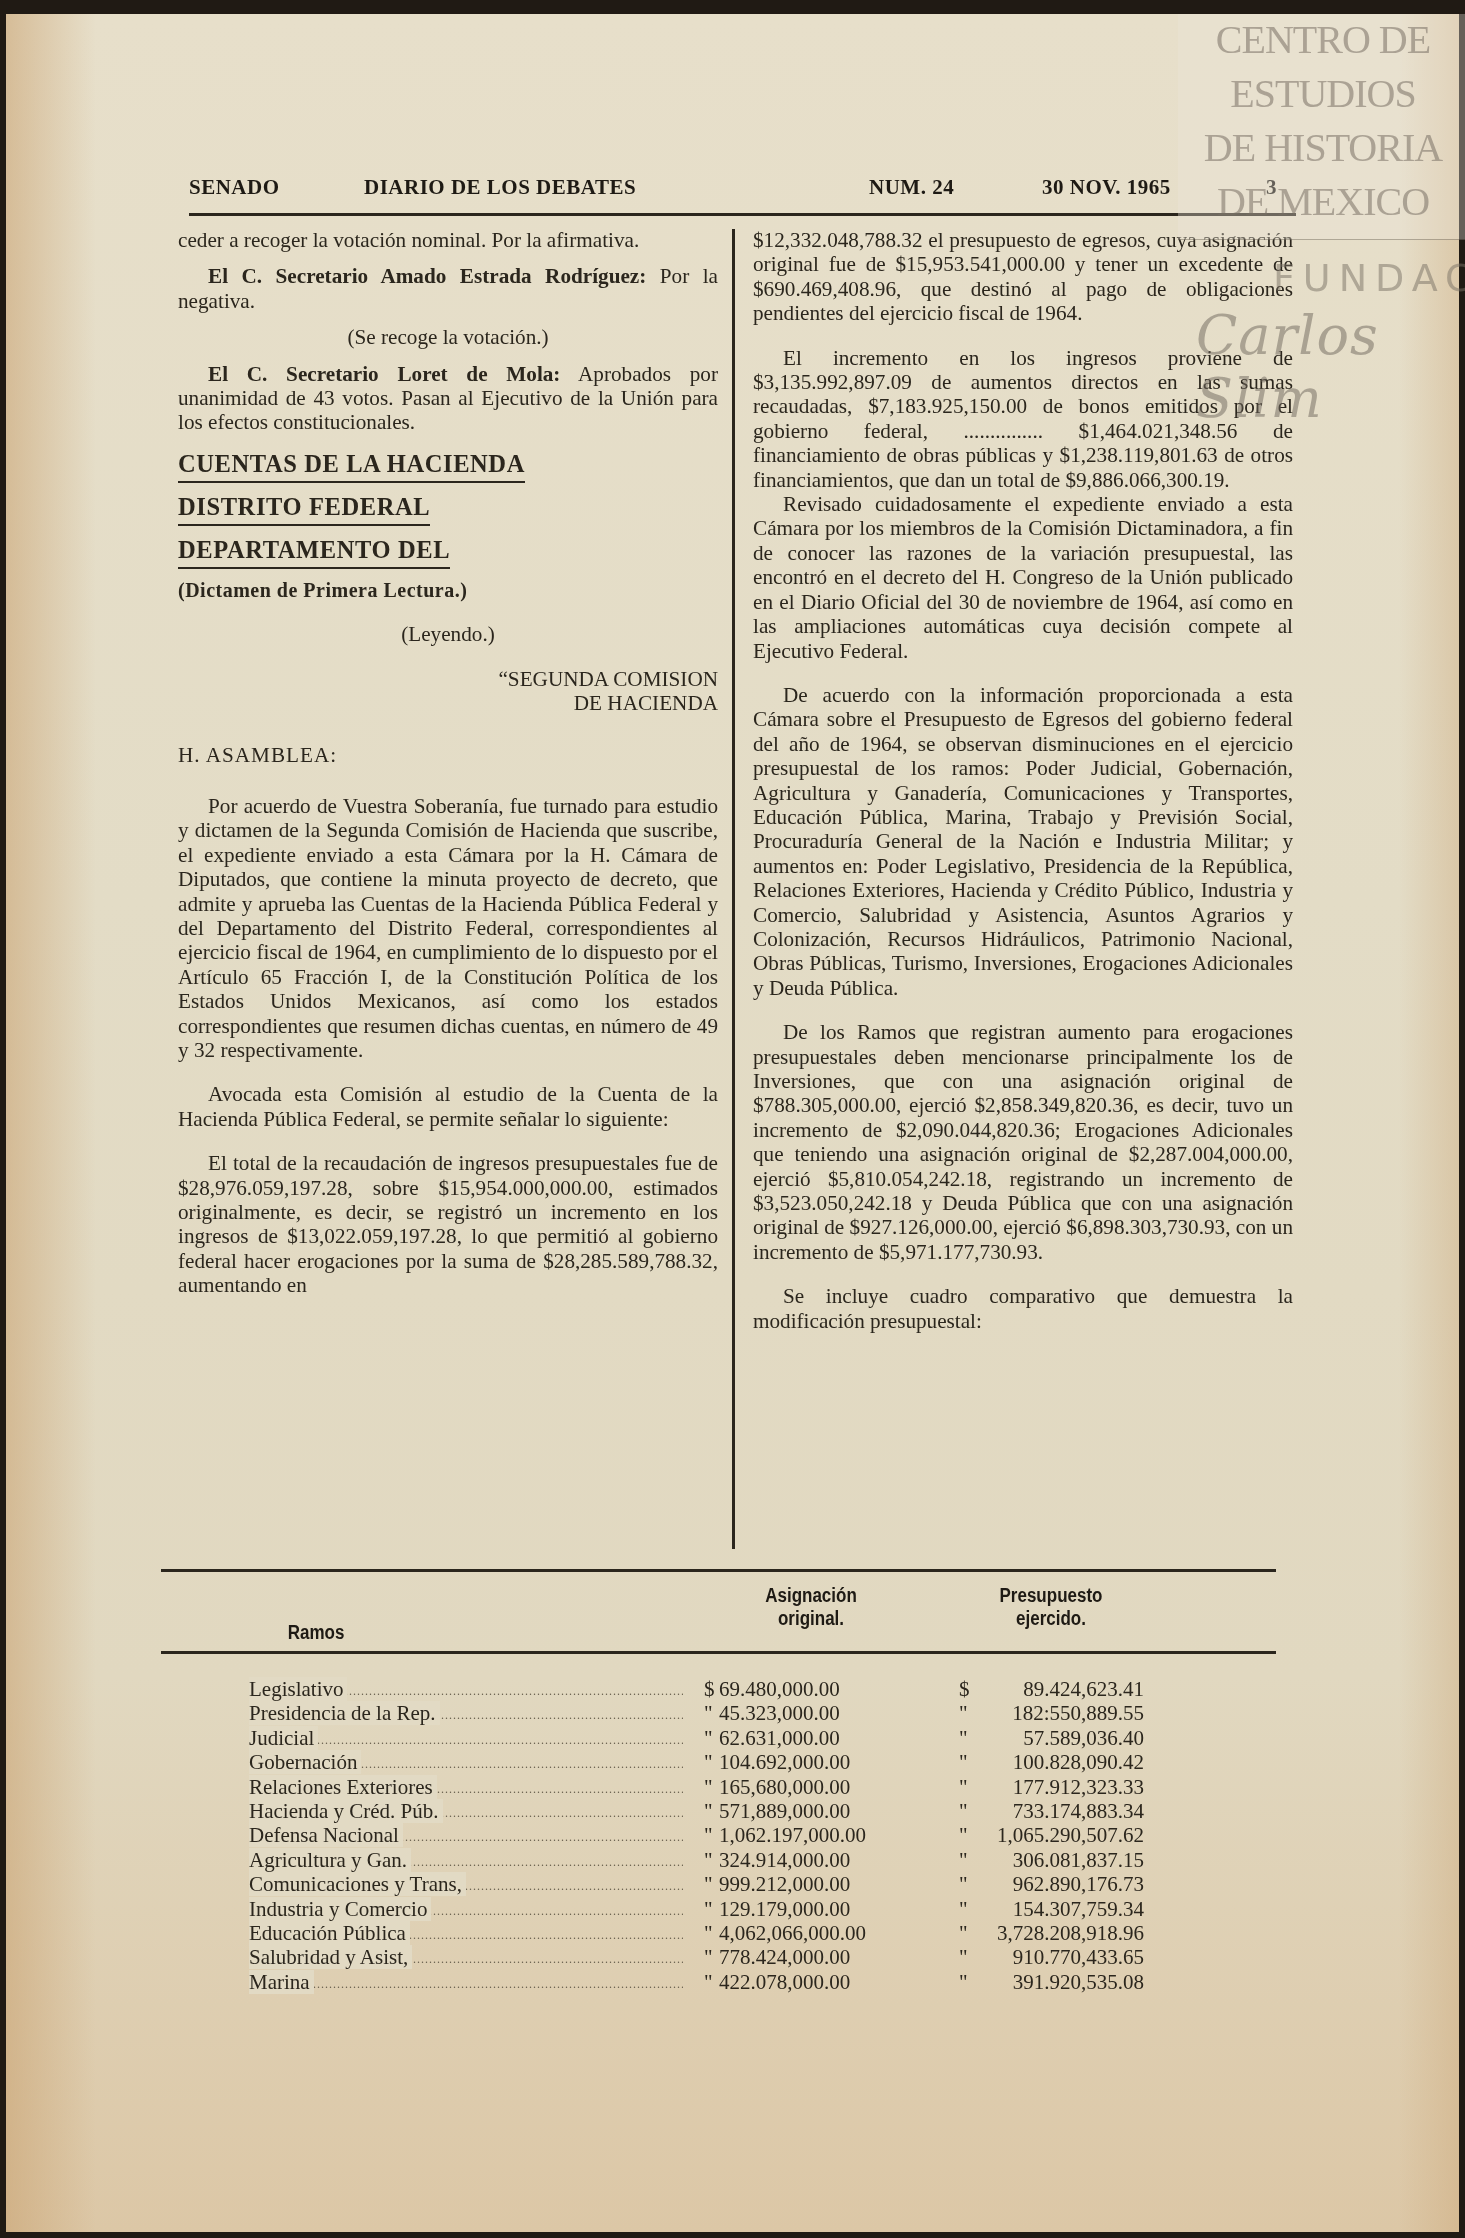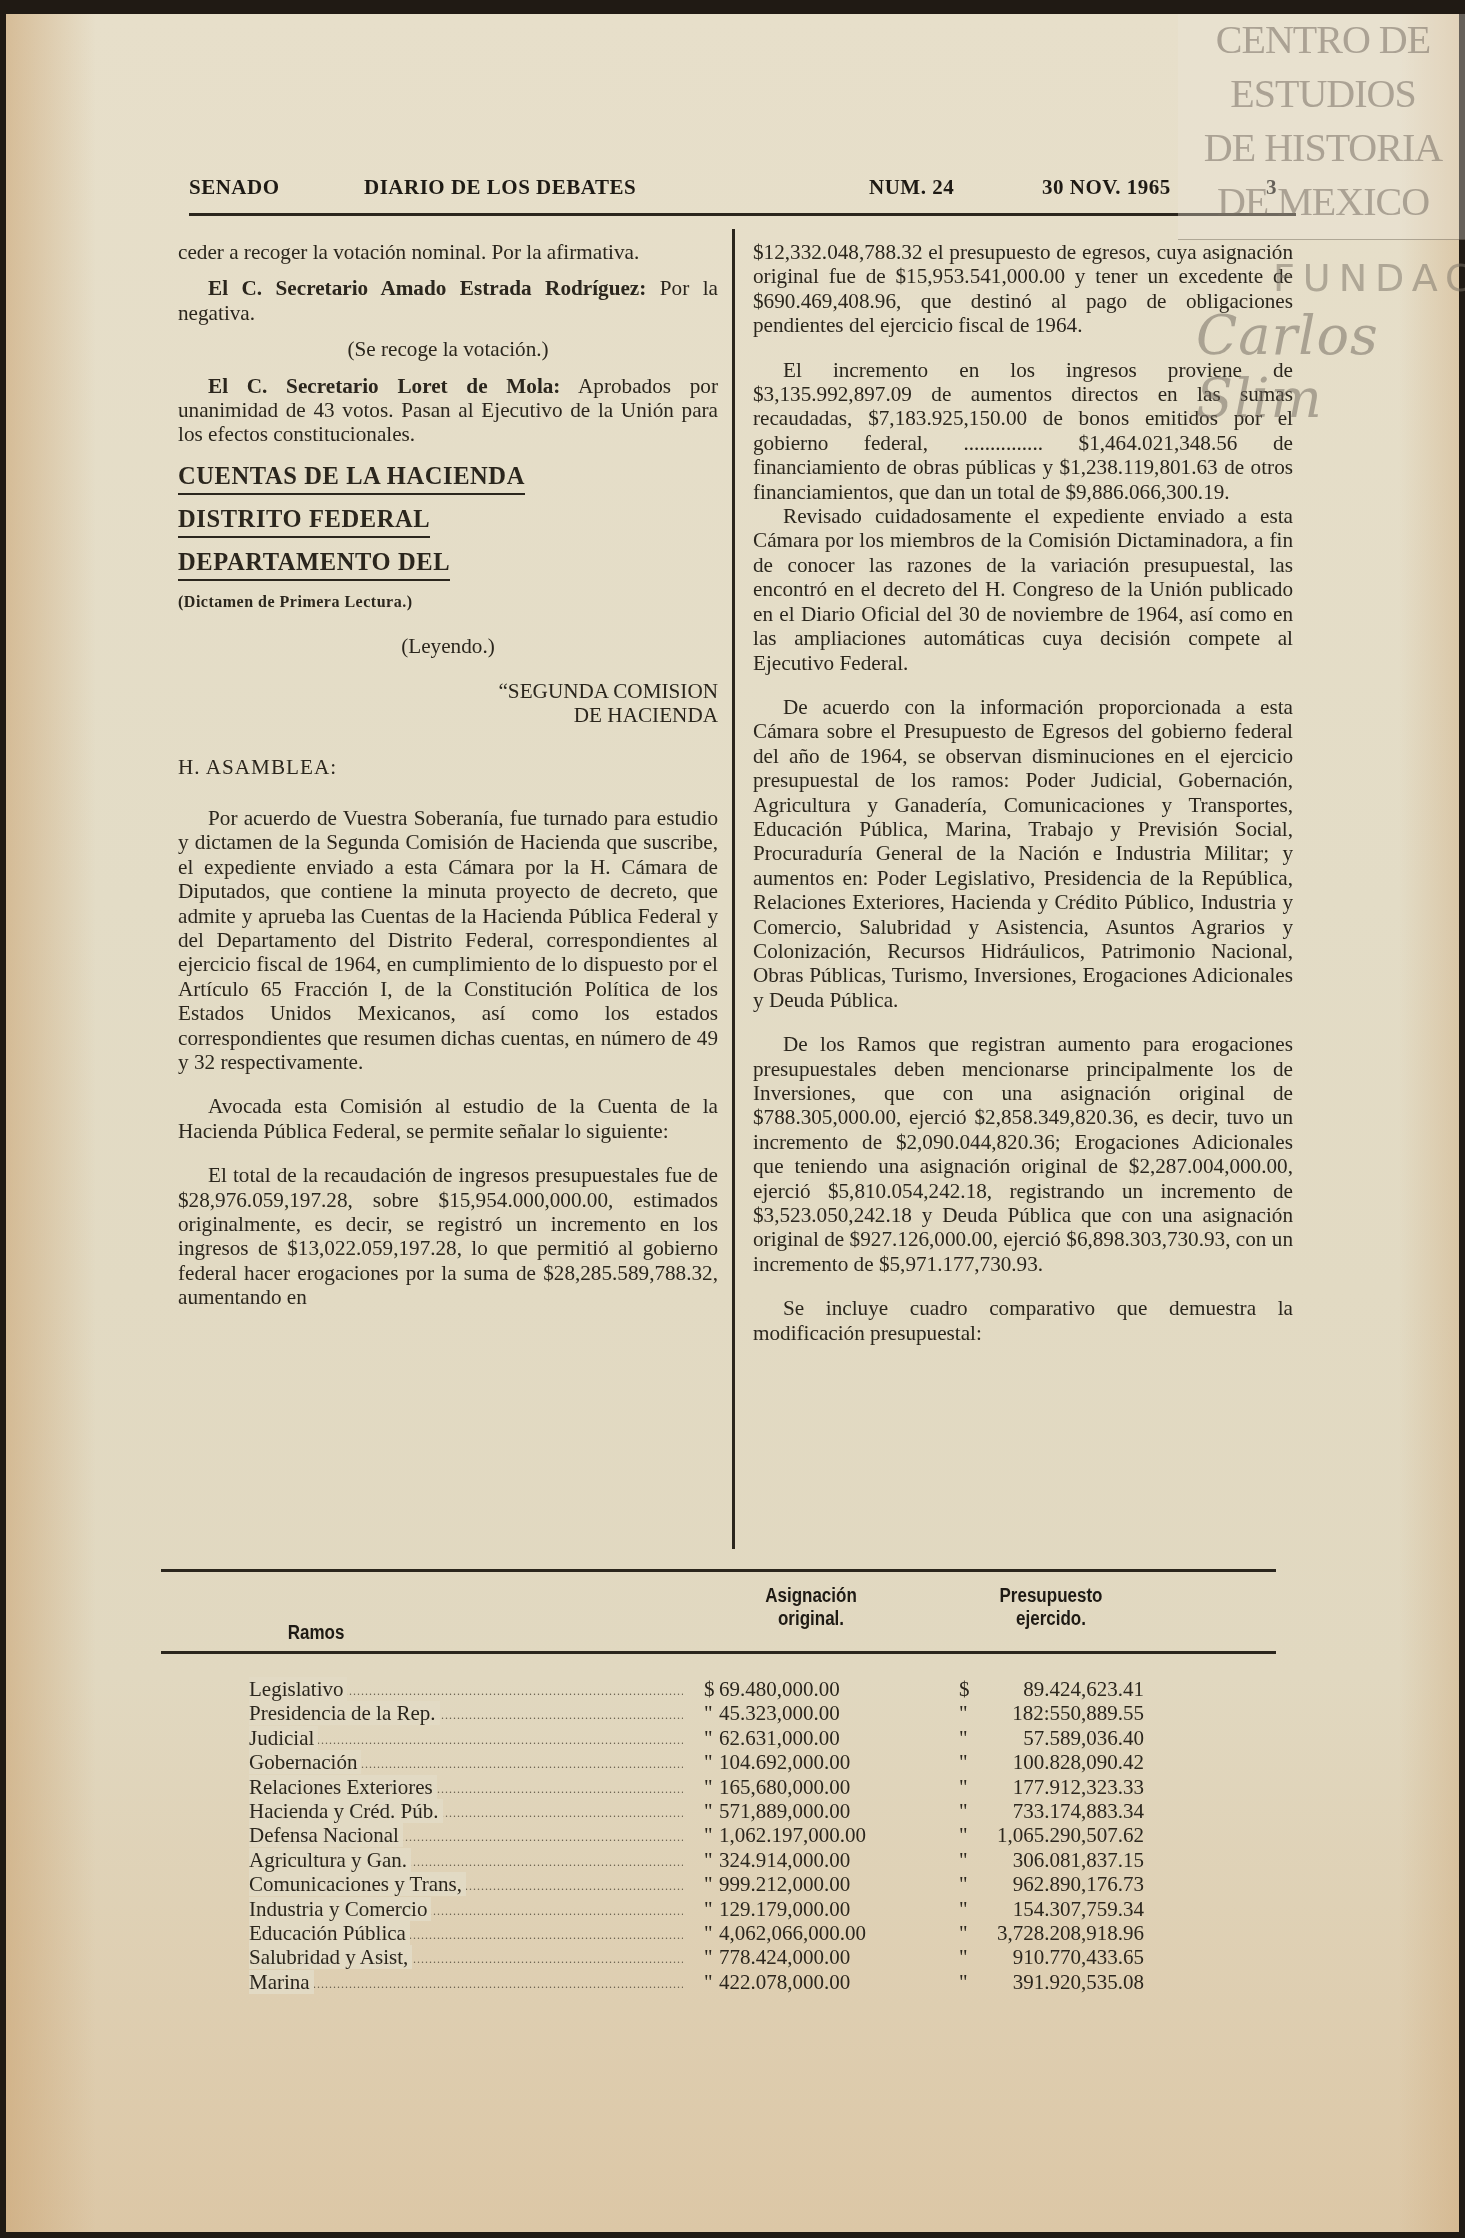--- a/index.html
+++ b/index.html
@@ -34,38 +34,38 @@
   .wm-rule { position: absolute; left: 0; right: 0; top: 225px; height: 1px; background: rgba(120,112,100,0.5); }
 
   
   .header { position: absolute; left: 183px; top: 161px; width: 1100px; height: 30px;
             font-family: "Liberation Serif", serif; font-weight: bold; font-size: 21px; color: #1e1a14;
             letter-spacing: 0.5px; }
   .header span { position: absolute; top: 0; white-space: nowrap; }
   .header-rule { position: absolute; left: 183px; top: 199px; width: 1107px; height: 3px; background: #2b261d; }
 
   
-  .col { position: absolute; top: 214px; font-size: 21.2px; line-height: 24.4px; text-align: justify; margin-top: 12px; }
+  .col { position: absolute; top: 214px; font-size: 21.2px; line-height: 24.4px; text-align: justify; }
   .col-left { left: 172px; width: 540px; }
   .col-right { left: 747px; width: 540px; }
   .col-divider { position: absolute; left: 726px; top: 215px; width: 3px; height: 1320px; background: #2b261d; }
 
   .col p { margin: 0; hyphens: manual; }
   .indent { text-indent: 30px; }
   .gap { margin-top: 12px !important; }
   .gap-lg { margin-top: 20px !important; }
   .center { text-align: center; }
   .right { text-align: right; }
   .speaker { font-weight: bold; }
 
   .heading { font-weight: bold; font-size: 24.5px; line-height: 30px; letter-spacing: 0.6px; text-align: left;
              display: inline-block; border-bottom: 2px solid #2b261d; padding-bottom: 2px; margin: 0; }
   .heading-wrap { margin-top: 14px; font-family: Liberation Serif, serif; }
   .heading-wrap div { margin-bottom: 9px; }
-  .subheading { font-weight: bold; font-size: 16px; letter-spacing: 0.5px; text-align: left; }
+  .subheading { font-weight: bold; font-size: 20px; letter-spacing: 0.5px; text-align: left; }
   .asamblea { letter-spacing: 1px; }
 
   
   .table-rule { position: absolute; left: 155px; width: 1115px; height: 3px; background: #2b261d; }
   .th { position: absolute; font-family: "Liberation Sans", sans-serif; font-weight: bold; font-size: 20px;
         line-height: 23px; color: #1e1a14; text-align: center; transform: scaleX(0.85); transform-origin: center; }
   .table-body { position: absolute; left: 243px; top: 1663px; width: 900px;
                 font-family: "Liberation Serif", serif; font-size: 21px; line-height: 24.4px; }
   .trow { position: relative; height: 24.4px; white-space: nowrap; }
   .trow .name { position: absolute; left: 0; width: 440px; overflow: hidden; }

